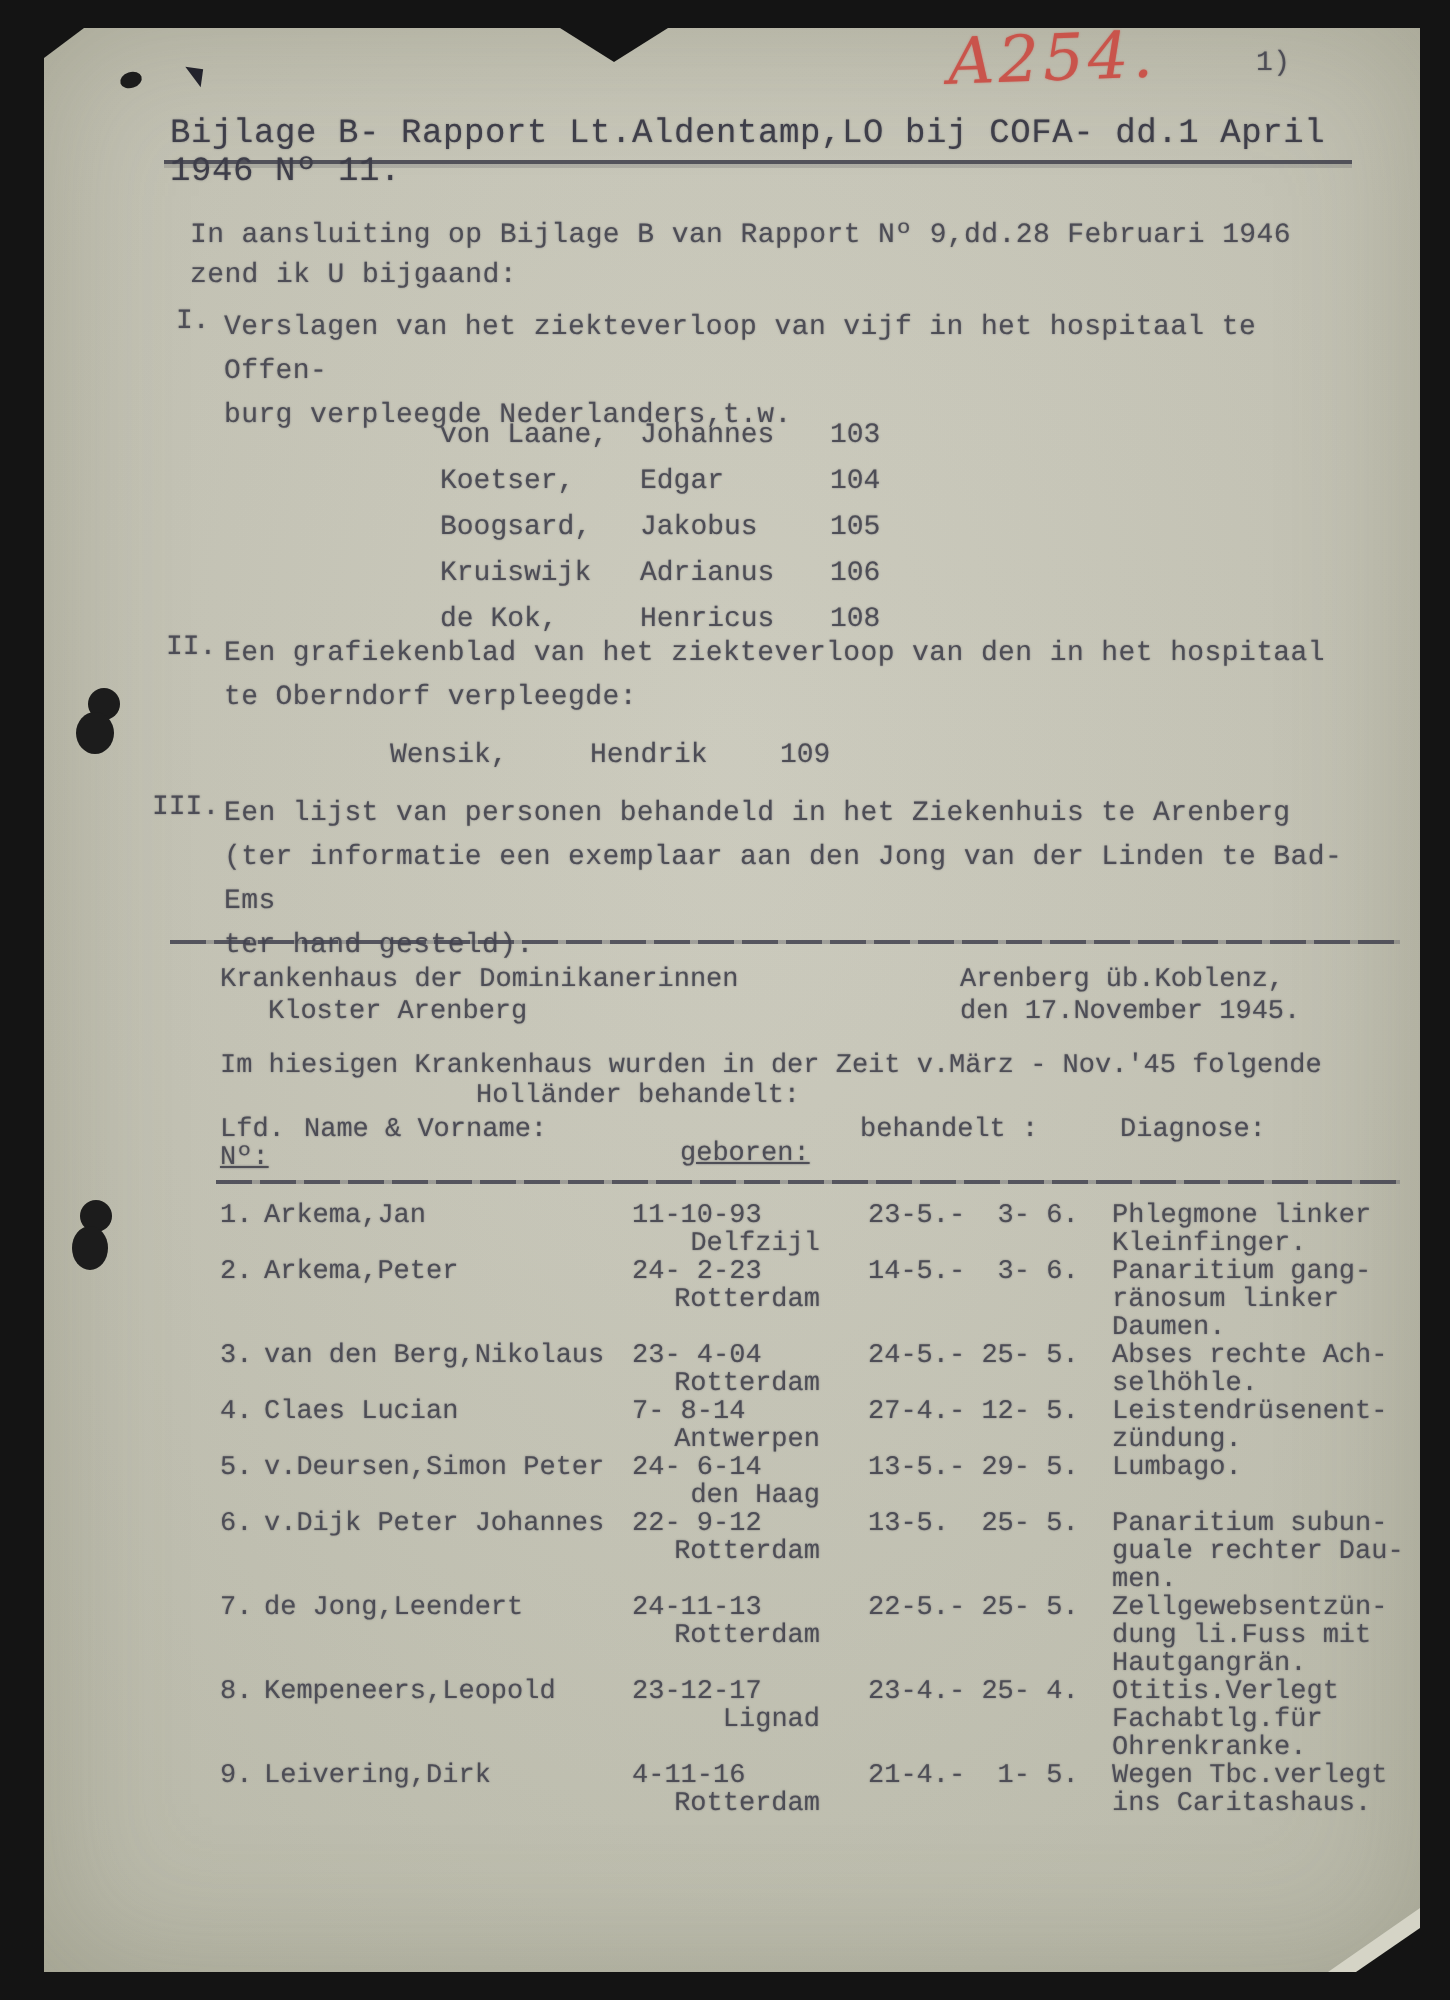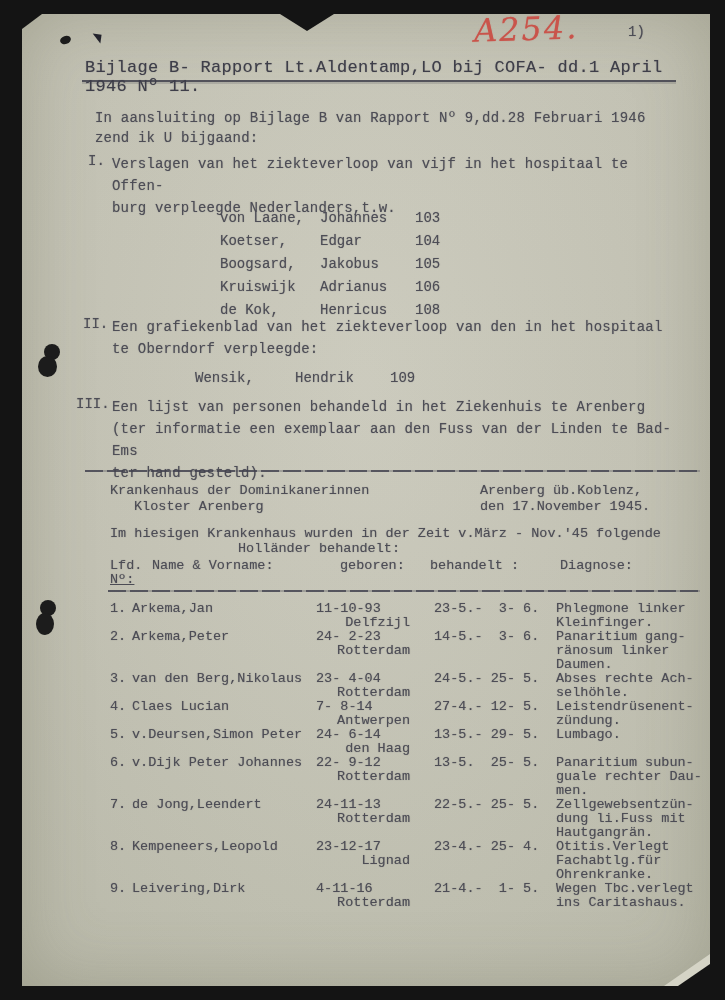--- a/index.html
+++ b/index.html
@@ -131,21 +131,21 @@
   <div class="abs" style="left:173px;top:356px;">
     <div class="patient-row">
       <span class="p-surname">Wensik,</span>
       <span class="p-given">Hendrik</span>
       <span class="p-num">109</span>
     </div>
   </div>
 
   <div class="abs sec-label" style="left:54px;top:382px;">III.</div>
   <div class="abs sec-text pre" style="left:90px;top:382px;">Een lijst van personen behandeld in het Ziekenhuis te Arenberg
-(ter informatie een exemplaar aan den Fuss van der Linden te Bad-Ems
+(ter informatie een exemplaar aan den Jong van der Linden te Bad-Ems
 ter hand gesteld).</div>
 
   <div class="abs rule" style="left:63px;top:456px;width:615px;height:2px;"></div>
 
   <div class="abs lh-left" style="left:88px;top:469px;">
     <div>Krankenhaus der Dominikanerinnen</div>
     <div class="l2">Kloster Arenberg</div>
   </div>
   <div class="abs lh-right" style="left:458px;top:469px;">
     <div>Arenberg üb.Koblenz,</div>
@@ -154,21 +154,21 @@
 
   <div class="abs tintro" style="left:88px;top:512px;">
     <div>Im hiesigen Krankenhaus wurden in der Zeit v.März - Nov.'45 folgende</div>
     <div class="l2">Holländer behandelt:</div>
   </div>
 
   <div class="abs theader" style="left:0;top:544px;width:688px;text-align:center;">
     <span class="abs" style="left:88px;top:0;">Lfd.</span>
     <span class="abs" style="left:88px;top:14px;text-decoration:underline;">Nº:</span>
     <span class="abs" style="left:130px;top:0;">Name &amp; Vorname:</span>
-    <span class="abs" style="left:318px;top:0;">geboren:</span>
+    <span class="abs" style="left:318px;top:12px;text-decoration:underline;">geboren:</span>
     <span class="abs" style="left:408px;top:0;">behandelt :</span>
     <span class="abs" style="left:538px;top:0;">Diagnose:</span>
   </div>
   <div class="abs rule" style="left:86px;top:576px;width:592px;height:2px;"></div>
 
   <div class="abs" style="left:0;top:588px;width:688px;">
 
     <div class="trow">
       <span class="c-num">1.</span>
       <span class="c-name">Arkema,Jan</span>

